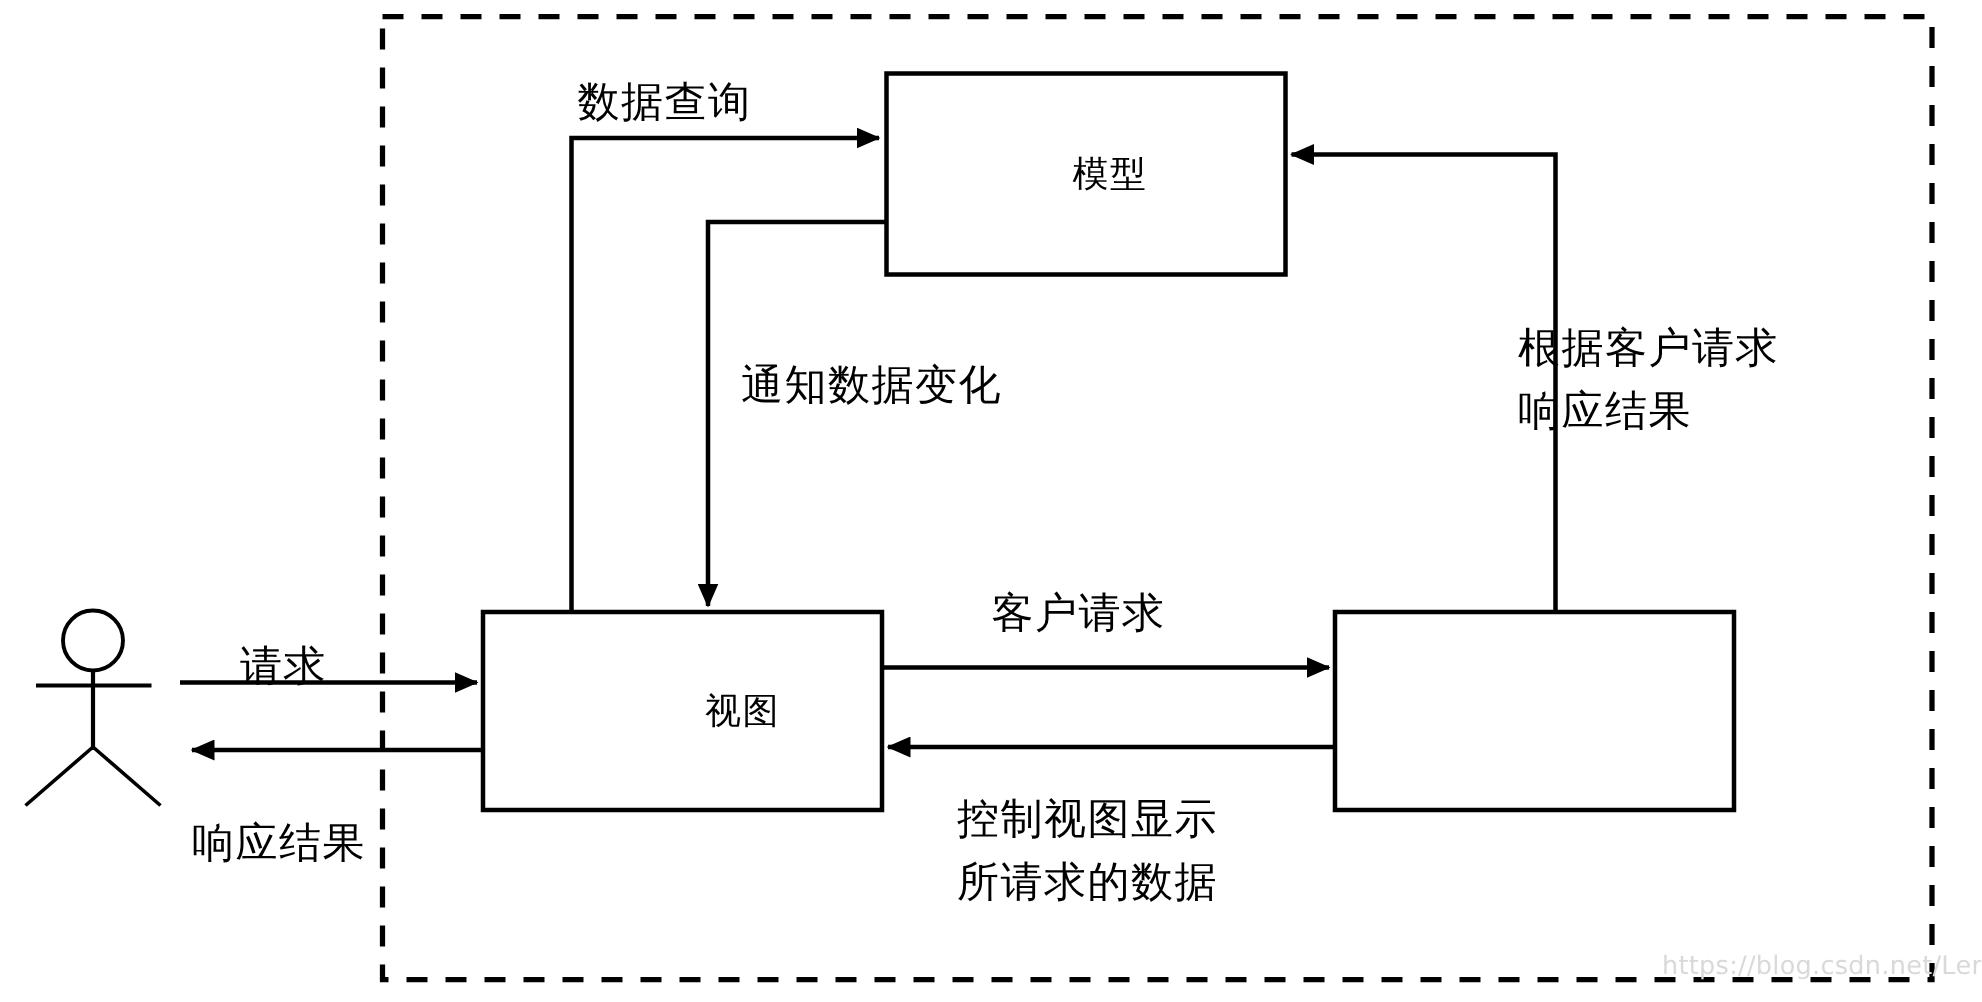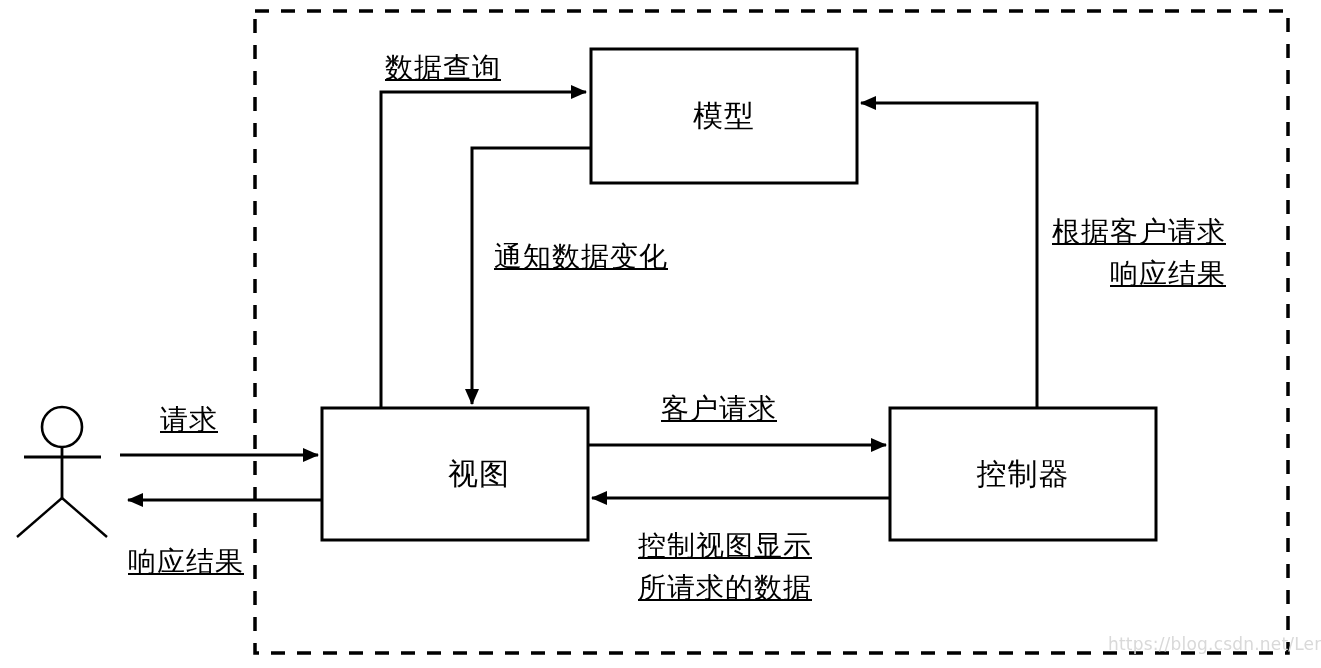--- a/index.html
+++ b/index.html
@@ -22,34 +22,34 @@
     left: 0;
     top: 0;
     width: 1321px;
     height: 668px;
   }
   .boxlabel {
     position: absolute;
     display: flex;
     align-items: center;
     justify-content: center;
-    font-size: 30px;
+    font-size: 24px;
     color: #000000;
     letter-spacing: 1px;
     white-space: nowrap;
     pointer-events: none;
+    padding-left: 16px;
   }
   .edgelabel {
     position: absolute;
     font-size: 28px;
     color: #000000;
     white-space: nowrap;
     letter-spacing: 1px;
     line-height: 1.42;
-    text-decoration: underline;
   }
   .edgelabel.two-line {
     line-height: 1.5;
   }
   .watermark {
     position: absolute;
     font-size: 17px;
     color: #d9d9d9;
     font-family: "DejaVu Sans", "Liberation Sans", sans-serif;
     white-space: nowrap;
@@ -98,37 +98,36 @@
 
     <line x1="588" y1="445" x2="886" y2="445" stroke="#000000" stroke-width="3" marker-end="url(#arrowR)"></line>
 
     <line x1="890" y1="498" x2="592" y2="498" stroke="#000000" stroke-width="3" marker-end="url(#arrowL)"></line>
 
     <path d="M1037,408 L1037,103 L861,103" fill="none" stroke="#000000" stroke-width="3" marker-end="url(#arrowL)"></path>
   </svg>
 
   <div class="boxlabel" style="left:591px; top:49px; width:266px; height:134px;">模型</div>
   <div class="boxlabel" style="left:322px; top:408px; width:314px; height:132px;">视图</div>
-  <div class="boxlabel" style="left:890px; top:408px; width:266px; height:132px;">控制器</div>
 
   <div class="edgelabel" style="left:385px; top:48px;">数据查询</div>
 
   <div class="edgelabel" style="left:494px; top:237px;">通知数据变化</div>
 
   <div class="edgelabel" style="left:661px; top:389px;">客户请求</div>
 
   <div class="edgelabel two-line" style="left:638px; top:525px;">
     <div>控制视图显示</div>
     <div>所请求的数据</div>
   </div>
 
-  <div class="edgelabel two-line" style="left:1052px; top:211px;text-align:right;">
+  <div class="edgelabel two-line" style="left:1012px; top:211px;">
     <div>根据客户请求</div>
     <div>响应结果</div>
   </div>
 
-  <div class="edgelabel" style="left:160px; top:400px;">请求</div>
+  <div class="edgelabel" style="left:160px; top:424px;">请求</div>
 
   <div class="edgelabel" style="left:128px; top:524px;margin-top:18px;">响应结果</div>
 
   <div class="watermark" style="left:1108px; top:634px;">https://blog.csdn.net/LeraBae</div>
 
 </div>
 
 </body></html>

